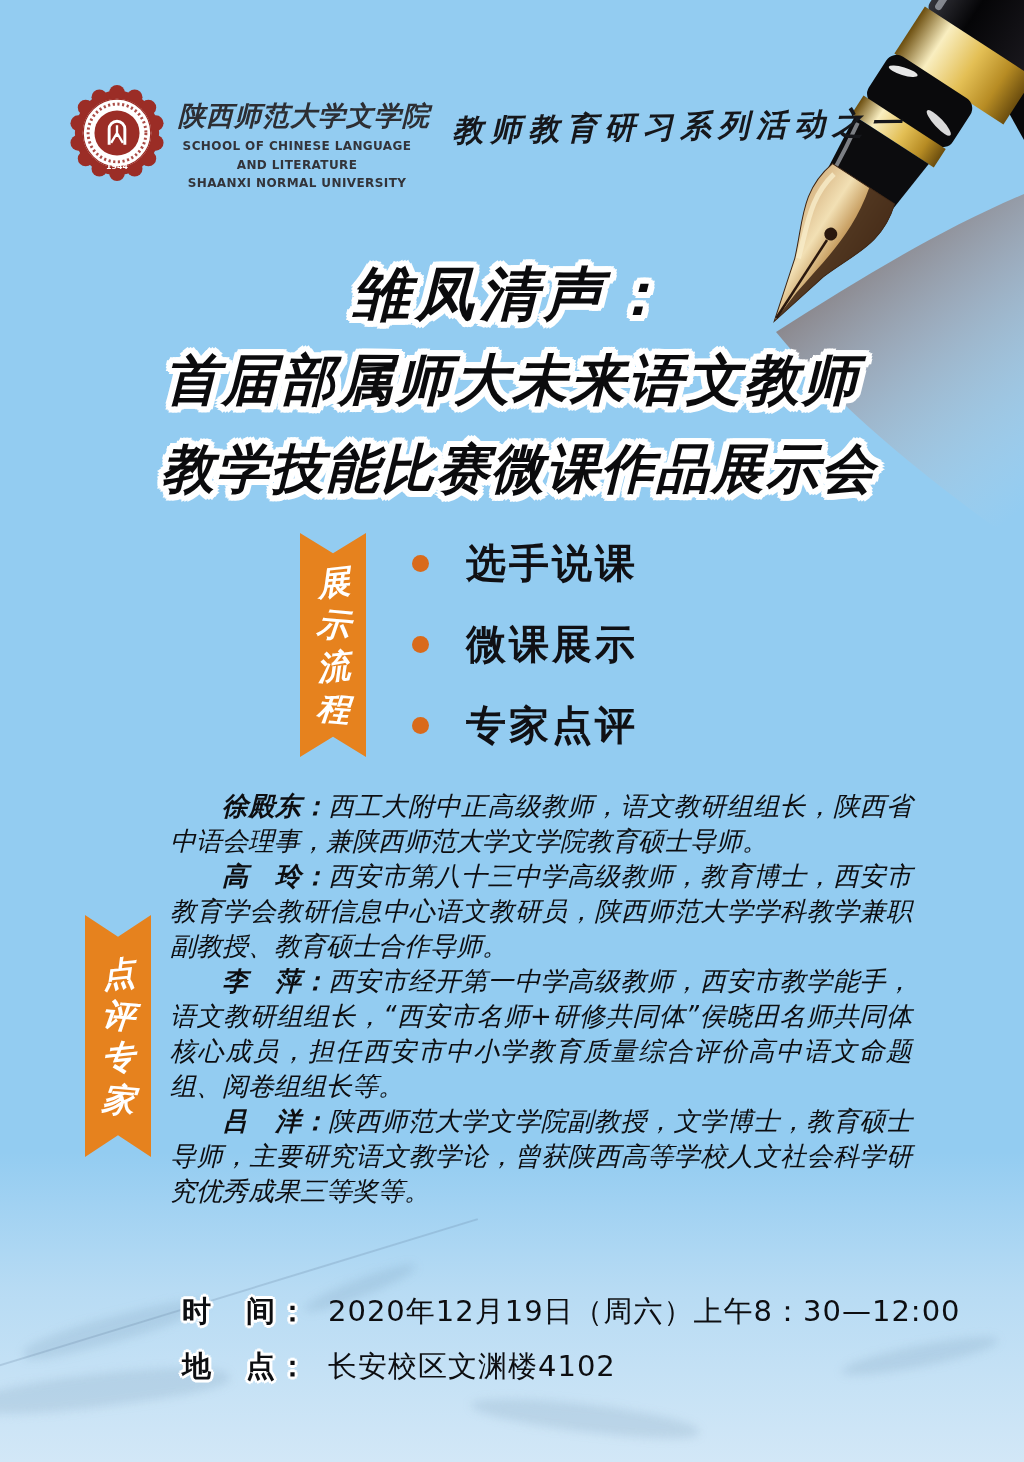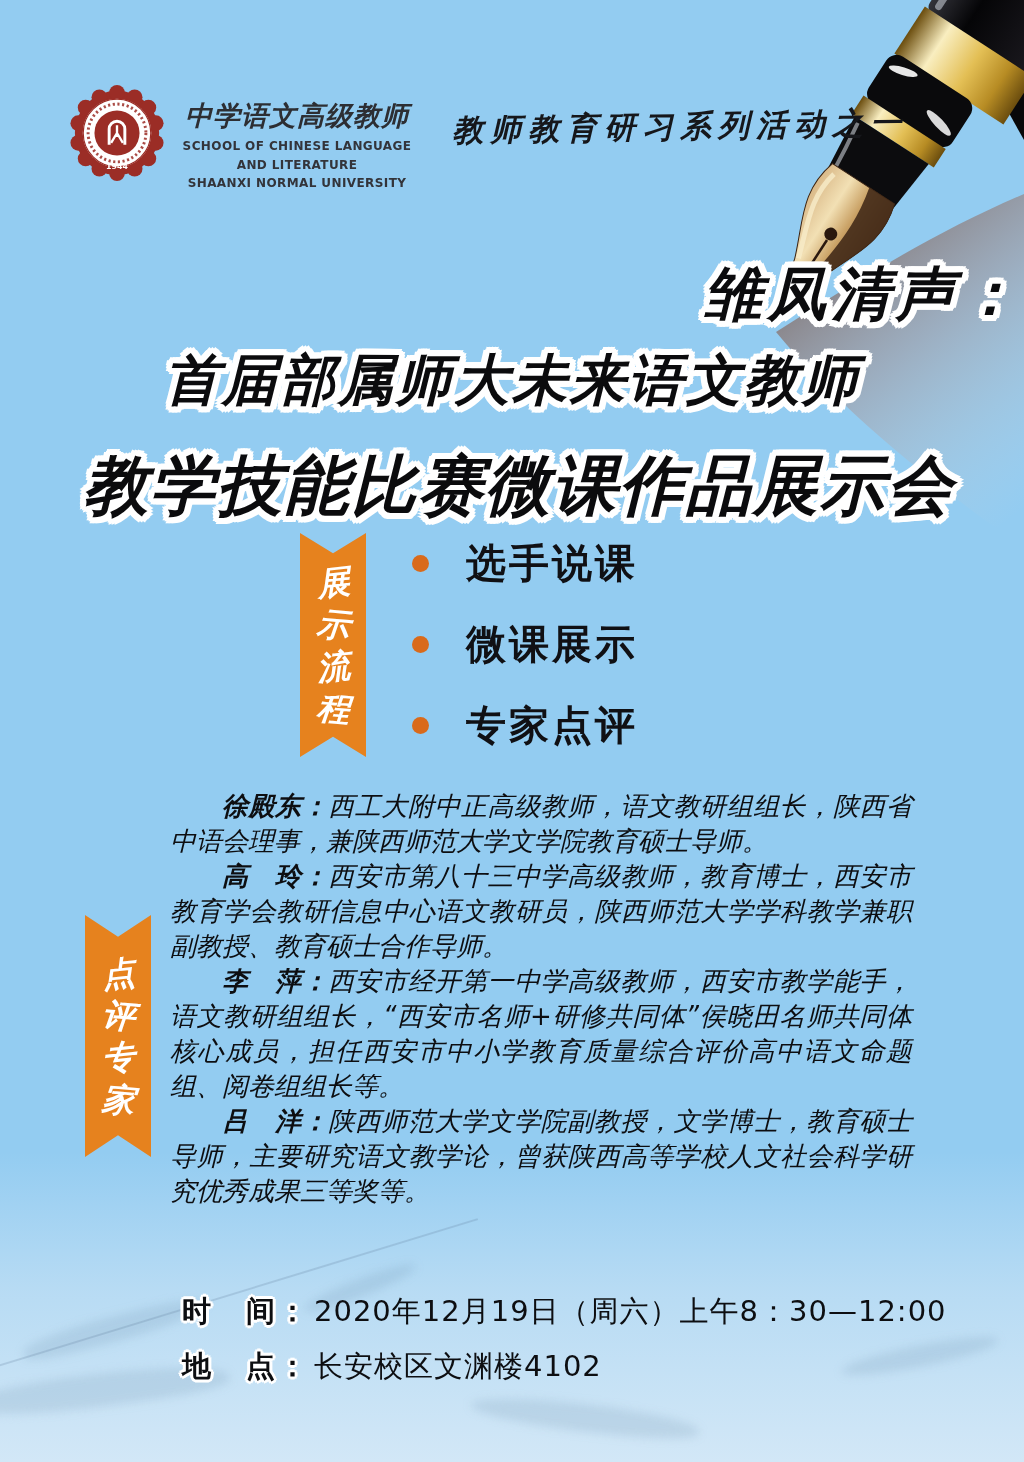--- a/index.html
+++ b/index.html
@@ -33,23 +33,23 @@
   
   .tagline{
     position:absolute;left:452px;top:106px;z-index:3;
     font-family:"DejaVu Serif",serif;font-style:italic;font-weight:700;
     font-size:31px;color:#16171b;letter-spacing:7px;white-space:nowrap;
     transform:rotate(-1deg);
   }
   
   .title{position:absolute;left:0;right:0;top:256px;text-align:center;z-index:3;color:#0b0b0d;
     font-family:"DejaVu Serif",serif;font-style:italic;font-weight:700;}
-  .title-line1{font-size:58px;letter-spacing:6px;margin-bottom:10px;text-align:right;}
-  .title-line2{font-size:55px;letter-spacing:3px;margin-bottom:24px;}
-  .title-line3{font-size:65px;letter-spacing:2px;padding-left:13px;}
+  .title-line1{font-size:58px;letter-spacing:6px;margin-bottom:10px;}
+  .title-line2{font-size:55px;letter-spacing:3px;margin-bottom:16px;}
+  .title-line3{font-size:53px;letter-spacing:2px;padding-left:13px;}
   
   .ribbon{
     position:absolute;width:66px;background:#E6821E;z-index:3;
     clip-path:polygon(0 0,50% 9%,100% 0,100% 100%,50% 91%,0 100%);
     display:flex;flex-direction:column;align-items:center;justify-content:center;gap:9px;
   }
   .ribbon span{
     font-family:"DejaVu Serif",serif;font-style:italic;font-weight:700;
     color:#fff;font-size:33px;line-height:1;display:block;
   }
@@ -67,21 +67,21 @@
   
   .bios{
     position:absolute;left:170px;top:789px;width:742px;z-index:3;
     font-size:26px;line-height:35px;color:#0d0e11;text-align:justify;
   }
   .bios p{margin:0;text-indent:2em;font-style:italic;}
   .bio-name{font-weight:800;}
   
   .footer{position:absolute;left:170px;top:1292px;z-index:3;font-size:29px;color:#0d0e11;}
   .footer-row{display:flex;align-items:center;margin-bottom:15px;letter-spacing:1px;}
-  .footer-label{font-weight:800;letter-spacing:3px;margin-right:4px;padding-left:12px;}
+  .footer-label{font-weight:800;letter-spacing:3px;margin-right:18px;padding-left:12px;}
   
   .pen{position:absolute;right:0;top:0;z-index:1;}
   .bottom-haze{
     position:absolute;left:0;right:0;bottom:0;height:310px;z-index:0;
     background:linear-gradient(180deg,rgba(212,231,245,0) 0%,rgba(214,232,246,.55) 45%,rgba(226,238,248,.8) 100%);
   }
   .stroke-blob{position:absolute;background:rgba(96,128,158,.17);filter:blur(5px);z-index:0;}
   .blob1{left:20px;bottom:120px;width:190px;height:26px;border-radius:60% 40% 70% 30%;transform:rotate(-14deg);}
   .blob2{left:-30px;bottom:55px;width:260px;height:34px;border-radius:40% 70% 30% 60%;transform:rotate(-8deg);}
   .blob3{left:470px;bottom:30px;width:230px;height:28px;border-radius:50% 60% 40% 60%;transform:rotate(6deg);}
@@ -182,21 +182,21 @@
       <circle cx="50" cy="50" r="34.5" fill="none" stroke="#9B2D26" stroke-width="1.2"></circle>
 
       <circle cx="50" cy="50" r="29.5" fill="none" stroke="#9B2D26" stroke-width="3" stroke-dasharray="2.2 2.6" opacity="0.85"></circle>
       <circle cx="50" cy="50" r="23" fill="#9B2D26"></circle>
 
       <path d="M 42 62 L 42 46 A 8 8 0 0 1 58 46 L 58 62" fill="none" stroke="#ffffff" stroke-width="3"></path>
       <path d="M 50 42 L 50 54 M 50 50 L 44 60 M 50 50 L 56 60" stroke="#ffffff" stroke-width="2.4" fill="none"></path>
       <text x="50" y="87" font-size="8" font-weight="bold" fill="#ffffff" text-anchor="middle" font-family="DejaVu Sans, sans-serif">1944</text>
     </svg>
     <div class="brand-text">
-      <div class="brand-cn">中学语文高级教师</div>
+      <div class="brand-cn">陕西师范大学文学院</div>
       <div class="brand-en">
         <div>SCHOOL OF CHINESE LANGUAGE AND LITERATURE</div>
         <div>SHAANXI NORMAL UNIVERSITY</div>
       </div>
     </div>
   </div>
 
   <div class="tagline">教师教育研习系列活动之一</div>
 
   <div class="title halo-lg">

